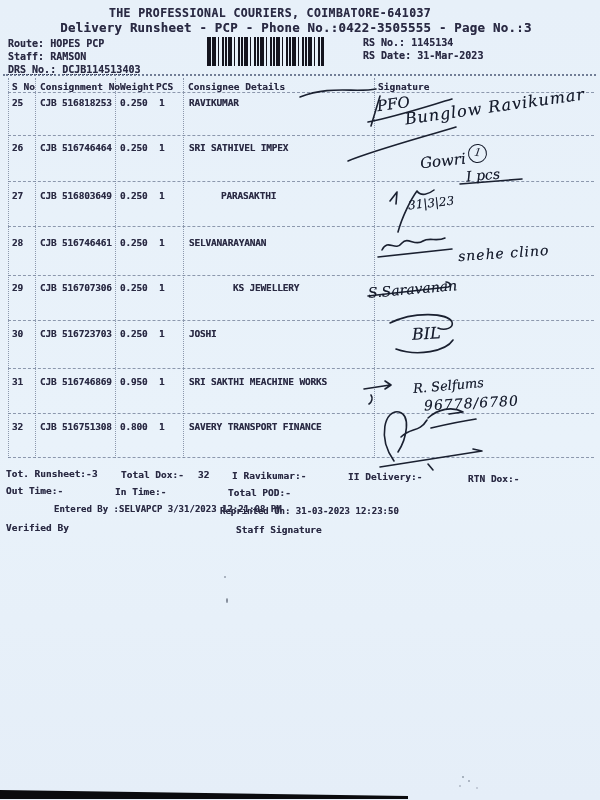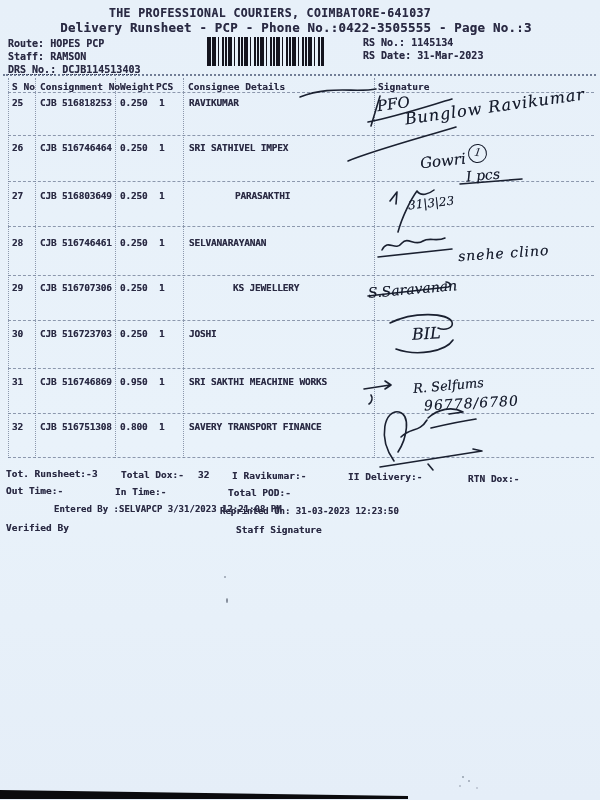--- a/index.html
+++ b/index.html
@@ -104,21 +104,21 @@
     <span class="mono cell" style="left:40px;top:142px;text-align:right;">CJB 516746464</span>
     <span class="mono cell" style="left:120px;top:142px;">0.250</span>
     <span class="mono cell" style="left:159px;top:142px;">1</span>
     <span class="mono cell" style="left:189px;top:142px;">SRI SATHIVEL IMPEX</span>
   </div>
   <div>
     <span class="mono cell" style="left:12px;top:190px;">27</span>
     <span class="mono cell" style="left:40px;top:190px;">CJB 516803649</span>
     <span class="mono cell" style="left:120px;top:190px;">0.250</span>
     <span class="mono cell" style="left:159px;top:190px;">1</span>
-    <span class="mono cell" style="left:189px;top:190px;padding-left:46px;">PARASAKTHI</span>
+    <span class="mono cell" style="left:175px;top:190px;padding-left:46px;">PARASAKTHI</span>
   </div>
   <div>
     <span class="mono cell" style="left:12px;top:237px;">28</span>
     <span class="mono cell" style="left:40px;top:237px;">CJB 516746461</span>
     <span class="mono cell" style="left:120px;top:237px;">0.250</span>
     <span class="mono cell" style="left:159px;top:237px;">1</span>
     <span class="mono cell" style="left:189px;top:237px;">SELVANARAYANAN</span>
   </div>
   <div>
     <span class="mono cell" style="left:12px;top:282px;">29</span>

